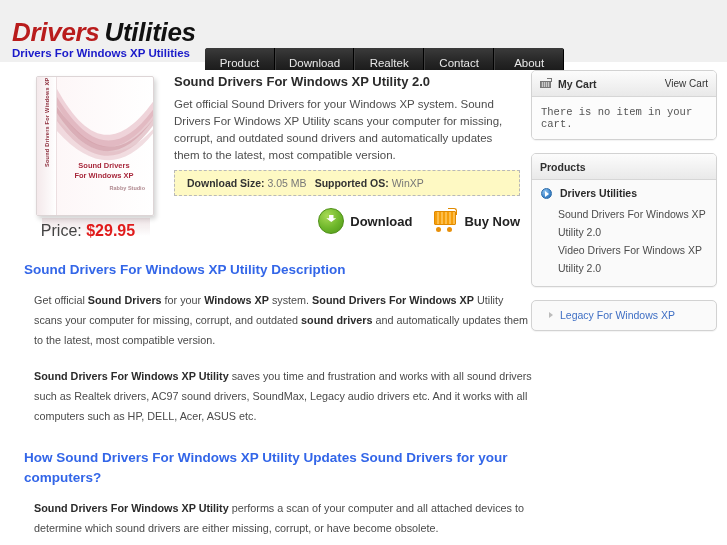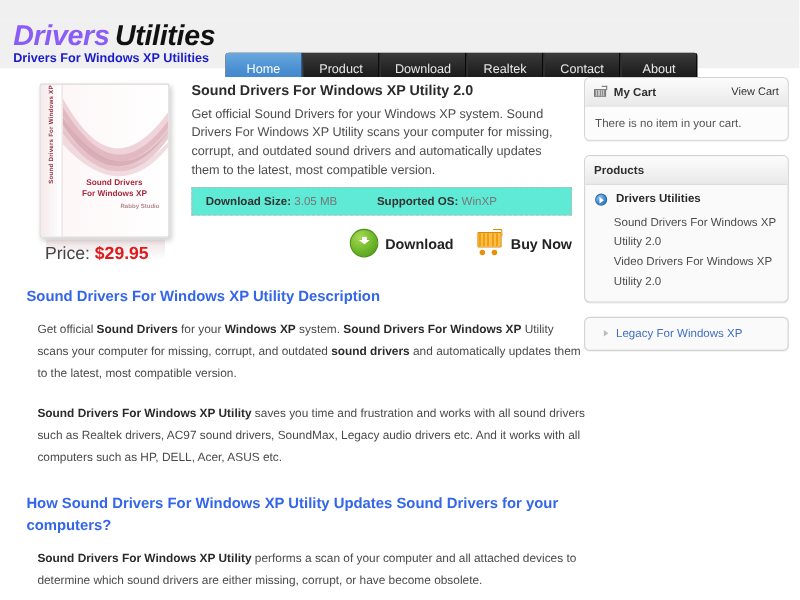--- a/index.html
+++ b/index.html
@@ -36,21 +36,21 @@
     background: #f0f0f0;
   }
   .logo {
     position: absolute; left: 12px; top: 0px;
   }
   .logo-main {
     font-size: 26px; font-weight: bold; font-style: italic;
     letter-spacing: -0.3px; line-height: 28px;
     white-space: nowrap;
   }
-  .logo-main .w1 { color: #8b5cf6; }
+  .logo-main .w1 { color: #b91c1c; }
   .logo-main .w2 { color: #111; margin-left: 5px; }
   .logo-sub {
     font-size: 11.5px; font-weight: bold; color: #1a1aca;
     margin-top: 1px; line-height: 13px; white-space: nowrap;
   }
 
   
   .nav {
     position: absolute; left: 205px; top: 30px;
     height: 30px; display: flex; align-items: stretch;
@@ -142,27 +142,27 @@
   .prod-title {
     font-size: 13px; font-weight: bold; color: #2b2b2b;
     margin: 4px 0 6px 0; line-height: 16px;
   }
   .prod-desc {
     font-size: 11.5px; color: #4d4d4d; line-height: 17px;
   }
   .meta-box {
     position: absolute; left: 162px; top: 100px; width: 346px; height: 26px;
     border: 1px dashed #b9b9b9;
-    background: #5eead4;
+    background: #fef9c3;
     display: flex; align-items: center;
     font-size: 10.5px; color: #777;
   }
   .meta-box .lbl { font-weight: bold; color: #333; }
   .meta-1 { margin-left: 12px; }
-  .meta-2 { margin-left: 36px; }
+  .meta-2 { margin-left: 8px; }
 
   .actions {
     position: absolute; left: 162px; top: 138px; width: 346px;
     display: flex; justify-content: flex-end; align-items: center;
   }
   .btn-dl, .btn-buy {
     display: flex; align-items: center; cursor: pointer;
     font-size: 13px; font-weight: bold; color: #222;
   }
   .btn-buy { margin-left: 20px; }
@@ -239,21 +239,21 @@
   .cart-icon .cb {
     position: absolute; left: 0; top: 3px; width: 11px; height: 7px;
     background: repeating-linear-gradient(to right,#8b8b8b 0 1px,#c9c9c9 1px 2px);
     border: 1px solid #777;
   }
   .cart-icon .ch {
     position: absolute; left: 7px; top: 0; width: 5px; height: 4px;
     border: 1px solid #777; border-bottom: none; border-left: none;
   }
   .panel-body { padding: 9px 9px; background: #fcfcfc; }
-  .cart-empty { font-size: 10.5px; color: #555; }
+  .cart-empty { font-size: 10.5px; color: #555; font-family: Liberation Mono, monospace; }
 
   .prod-link-main {
     display: flex; align-items: center;
     padding: 7px 9px 5px 9px;
     font-size: 10.5px; font-weight: bold; color: #2a2a2a;
     cursor: pointer;
   }
   .dot-icon {
     width: 11px; height: 11px; border-radius: 50%;
     background: radial-gradient(circle at 35% 30%, #8fc3ef 0%, #3e86cc 60%, #2a6aa8 100%);
@@ -297,21 +297,20 @@
 
   <div class="header">
     <div class="logo">
       <div class="logo-main">
         <span class="w1">Drivers</span><span class="w2">Utilities</span>
       </div>
       <div class="logo-sub">Drivers For Windows XP Utilities</div>
     </div>
 
     <div class="nav">
-      <div class="nav-item active">Home</div>
       <div class="nav-item">Product</div>
       <div class="nav-item">Download</div>
       <div class="nav-item">Realtek</div>
       <div class="nav-item">Contact</div>
       <div class="nav-item">About</div>
     </div>
     <div class="nav-underline"></div>
   </div>
 
   <div class="content">

